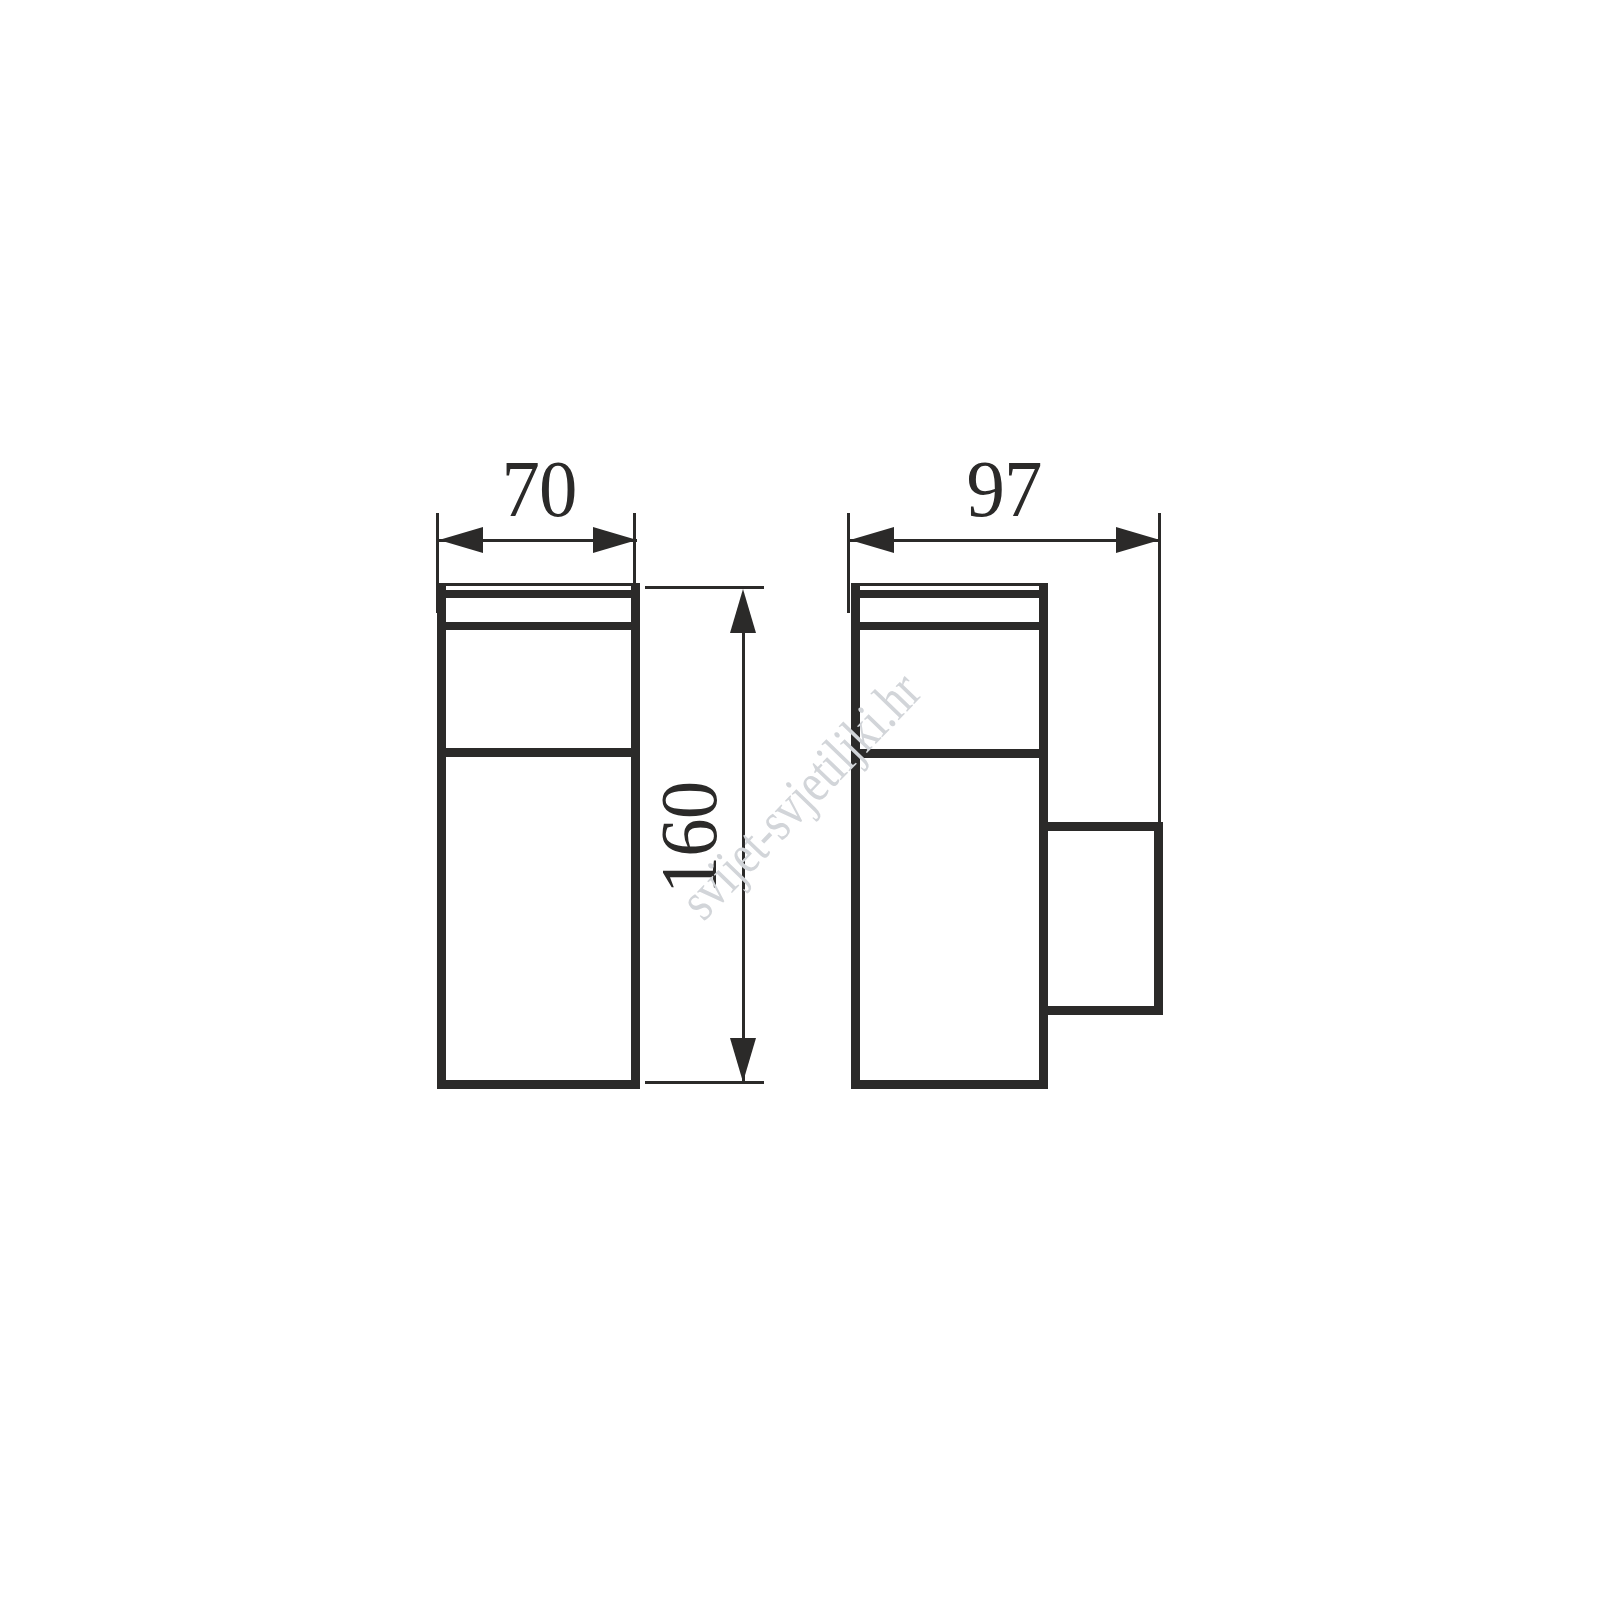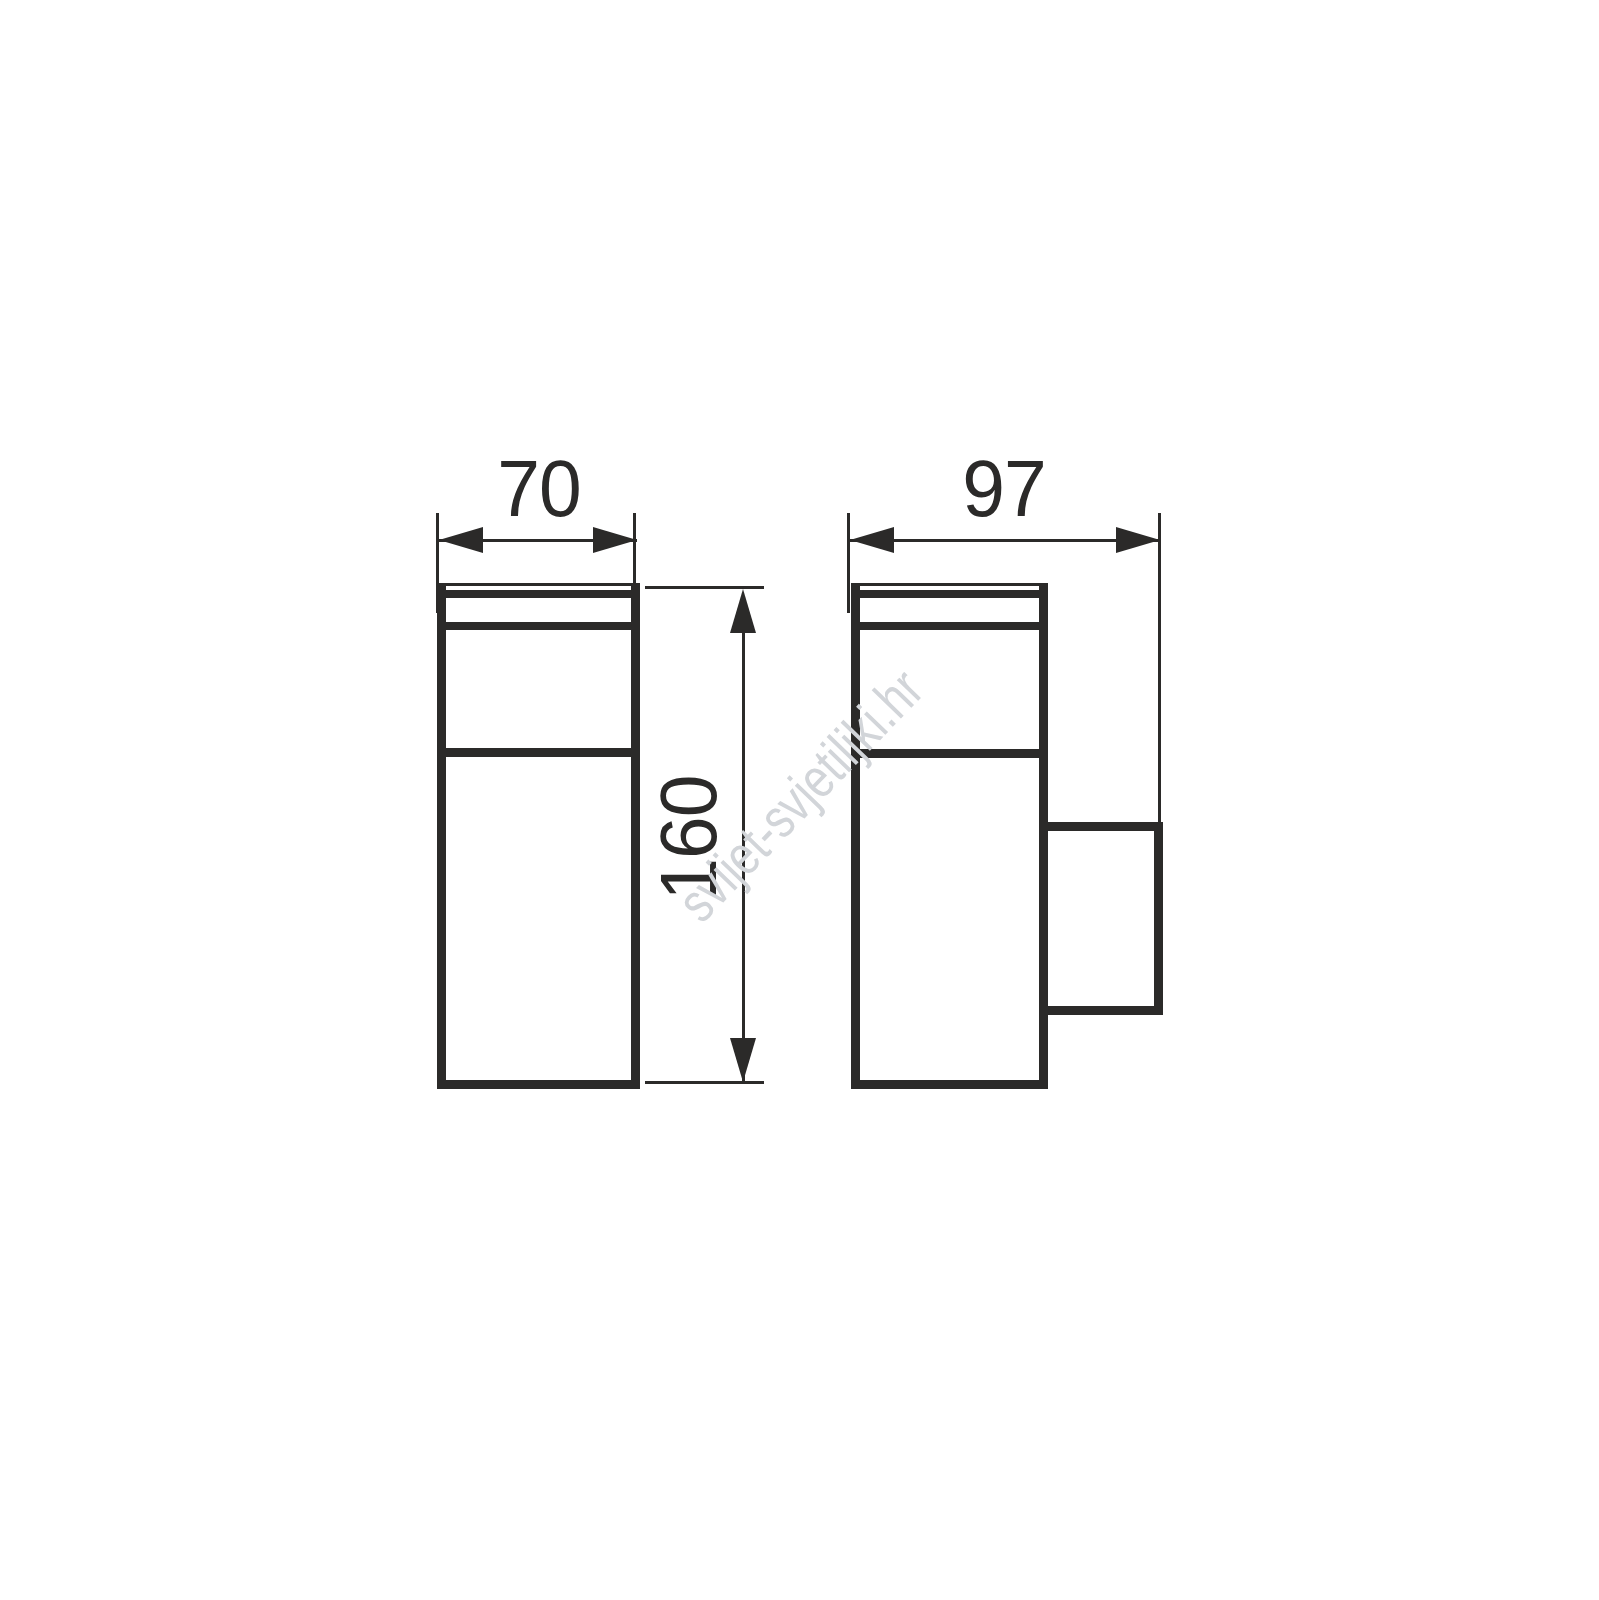--- a/index.html
+++ b/index.html
@@ -7,21 +7,21 @@
     --wm:#d2d5d9;
     --bg:#ffffff;
   }
   html,body{margin:0;padding:0;background:#fff;}
   .stage{
     position:relative;
     width:1599px;
     height:1600px;
     background:var(--bg);
     overflow:hidden;
-    font-family:Liberation Sans, sans-serif;
+    font-family:Liberation Serif, serif;
   }
   .ln{position:absolute;background:var(--ink);}
   .dim-label{
     position:absolute;
     color:var(--ink);
     font-size:80px;
     line-height:80px;
     text-align:center;
     letter-spacing:-1px;
     transform:scaleX(0.96);

